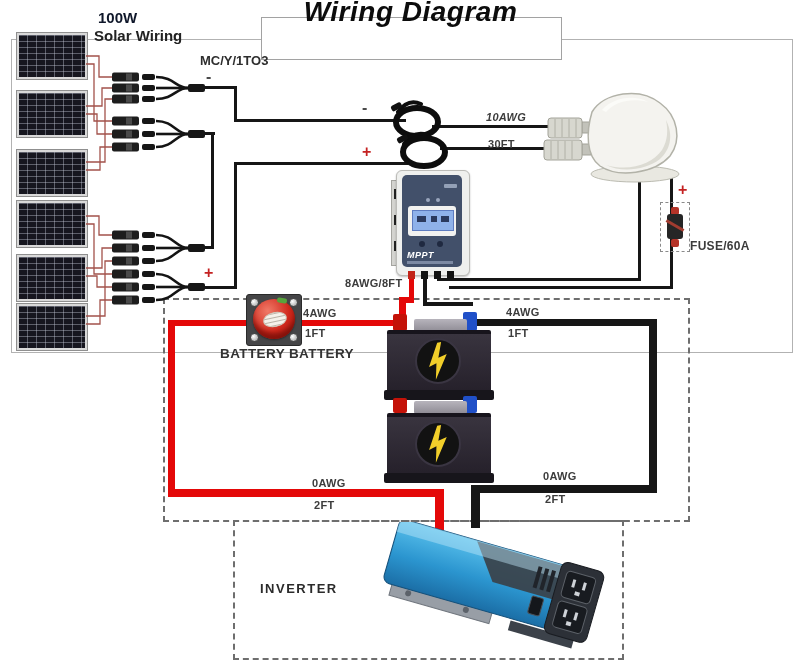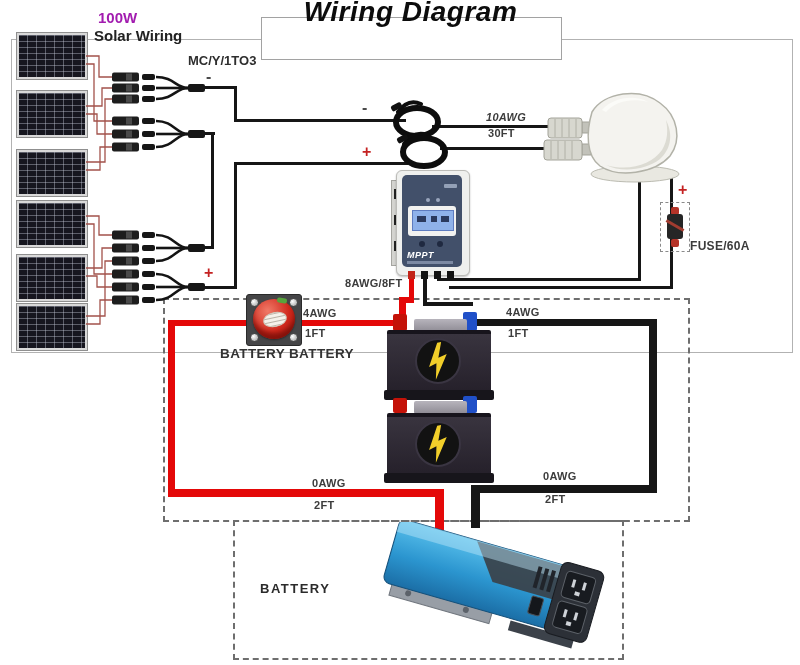--- a/index.html
+++ b/index.html
@@ -23,23 +23,23 @@
 </head>
 <body>
 
 <div id="canvas">
 
   <div class="abs" style="left:11px;top:39px;width:780px;height:312px;border:1px solid #b2b2b2;"></div>
 
   <div class="abs" style="left:261px;top:17px;width:299px;height:41px;border:1px solid #a2a2a2;background:#fff;"></div>
   <div class="abs" style="left:261px;top:-4px;width:299px;text-align:center;font-size:28px;font-weight:900;font-style:italic;color:#0c0c0c;letter-spacing:.5px;">Wiring Diagram</div>
 
-  <div class="abs" style="left:98px;top:9px;font-size:15px;font-weight:bold;color:#a21caf;">100W</div>
+  <div class="abs" style="left:98px;top:9px;font-size:15px;font-weight:bold;color:#0f172a;">100W</div>
   <div class="abs" style="left:94px;top:27px;font-size:15px;font-weight:bold;color:#222;">Solar Wiring</div>
-  <div class="lbl2" style="left:188px;top:53px;">MC/Y/1TO3</div>
+  <div class="lbl2" style="left:200px;top:53px;">MC/Y/1TO3</div>
 
   <div class="panel" style="left:16px;top:32px;">
       <div class="cells"></div>
     </div>
   <div class="panel" style="left:16px;top:90px;">
       <div class="cells"></div>
     </div>
   <div class="panel" style="left:16px;top:149px;">
       <div class="cells"></div>
     </div>
@@ -313,32 +313,32 @@
       <g fill="#20242a">
         <rect x="162" y="34" width="4" height="22"></rect>
           <rect x="169" y="34" width="4" height="22"></rect>
           <rect x="176" y="34" width="4" height="22"></rect>
       </g>
       <rect x="164" y="64" width="12" height="18" rx="2" fill="#14171b" stroke="#4a4f56"></rect>
     </g>
   </svg>
 
   <div class="lbl" style="left:486px;top:111px;font-style:italic;">10AWG</div>
-  <div class="lbl" style="left:488px;top:127px;">30FT</div>
+  <div class="lbl" style="left:488px;top:138px;">30FT</div>
   <div class="lbl" style="left:690px;top:239px;font-size:12px;">FUSE/60A</div>
   <div class="lbl" style="left:345px;top:277px;">8AWG/8FT</div>
   <div class="lbl" style="left:303px;top:307px;">4AWG</div>
   <div class="lbl" style="left:305px;top:327px;">1FT</div>
   <div class="lbl" style="left:506px;top:306px;">4AWG</div>
   <div class="lbl" style="left:508px;top:327px;">1FT</div>
   <div class="lbl" style="left:312px;top:477px;">0AWG</div>
   <div class="lbl" style="left:314px;top:499px;">2FT</div>
   <div class="lbl" style="left:543px;top:470px;">0AWG</div>
   <div class="lbl" style="left:545px;top:493px;">2FT</div>
-  <div class="abs" style="left:260px;top:581px;font-size:13px;font-weight:bold;color:#2b2b2b;letter-spacing:1.5px;">BATTERY</div>
+  <div class="abs" style="left:260px;top:581px;font-size:13px;font-weight:bold;color:#2b2b2b;letter-spacing:1.5px;">INVERTER</div>
 
   <div class="pm minus" style="left:206px;top:72px;">-</div>
   <div class="pm minus" style="left:362px;top:103px;">-</div>
   <div class="pm plus" style="left:362px;top:147px;">+</div>
   <div class="pm plus" style="left:204px;top:268px;">+</div>
   <div class="pm plus" style="left:678px;top:185px;">+</div>
 
 </div>
 
 </body></html>

